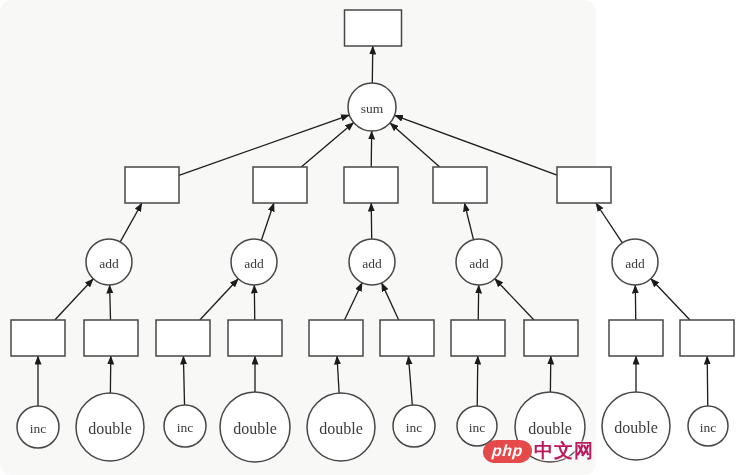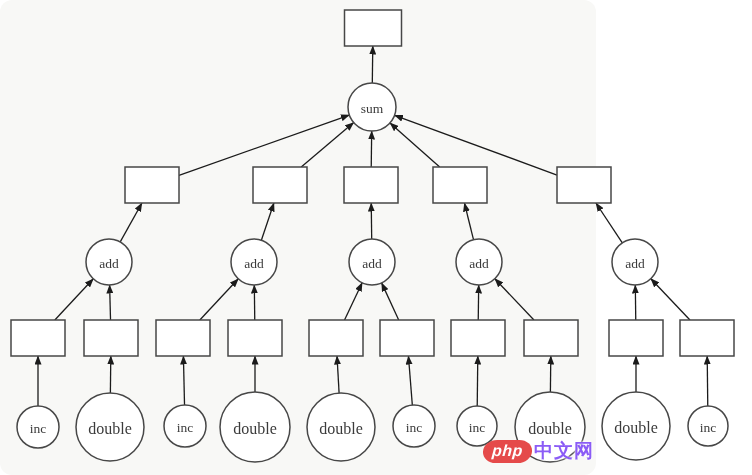--- a/index.html
+++ b/index.html
@@ -200,15 +200,15 @@
         </g>
         <g>
           <circle cx="708" cy="426" r="20" fill="#ffffff" stroke="#474747" stroke-width="1.5"></circle>
           <text x="708" y="427" text-anchor="middle" dominant-baseline="central" font-size="13.5" fill="#3b3b3b">inc</text>
         </g>
       </g>
   </svg>
 
   <div class="watermark">
     <span class="wm-logo" style="background: rgb(229, 74, 74); color: rgb(255, 255, 255);">php</span>
-    <span class="wm-text" style="color: #8b5cf6; text-align: center;">中文网</span>
+    <span class="wm-text" style="color: #be185d; text-align: center;">中文网</span>
   </div>
 </div>
 
 </body></html>

